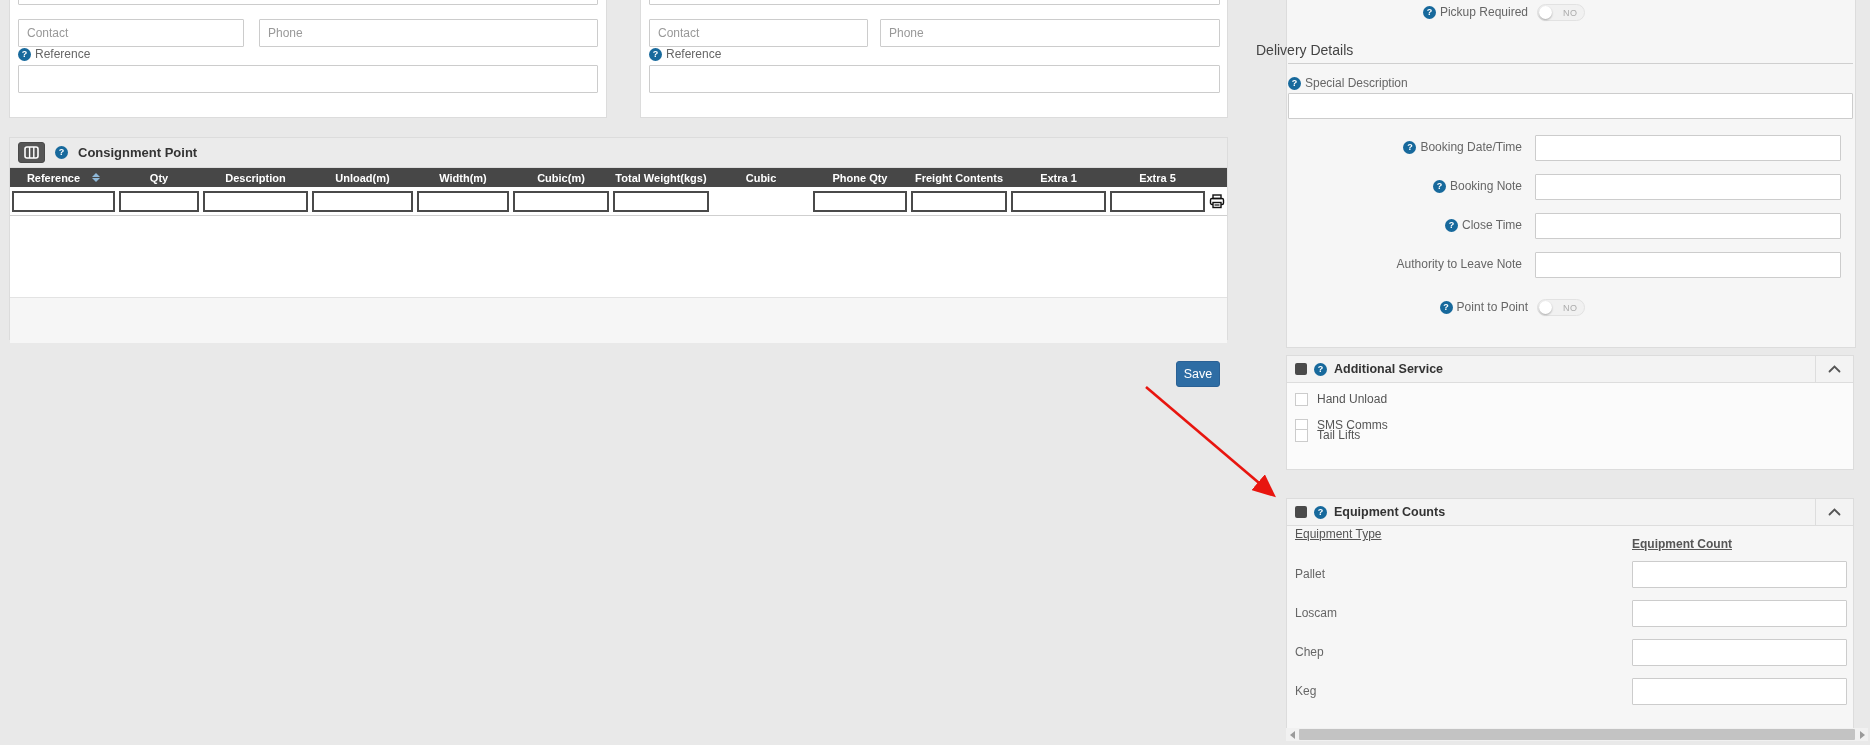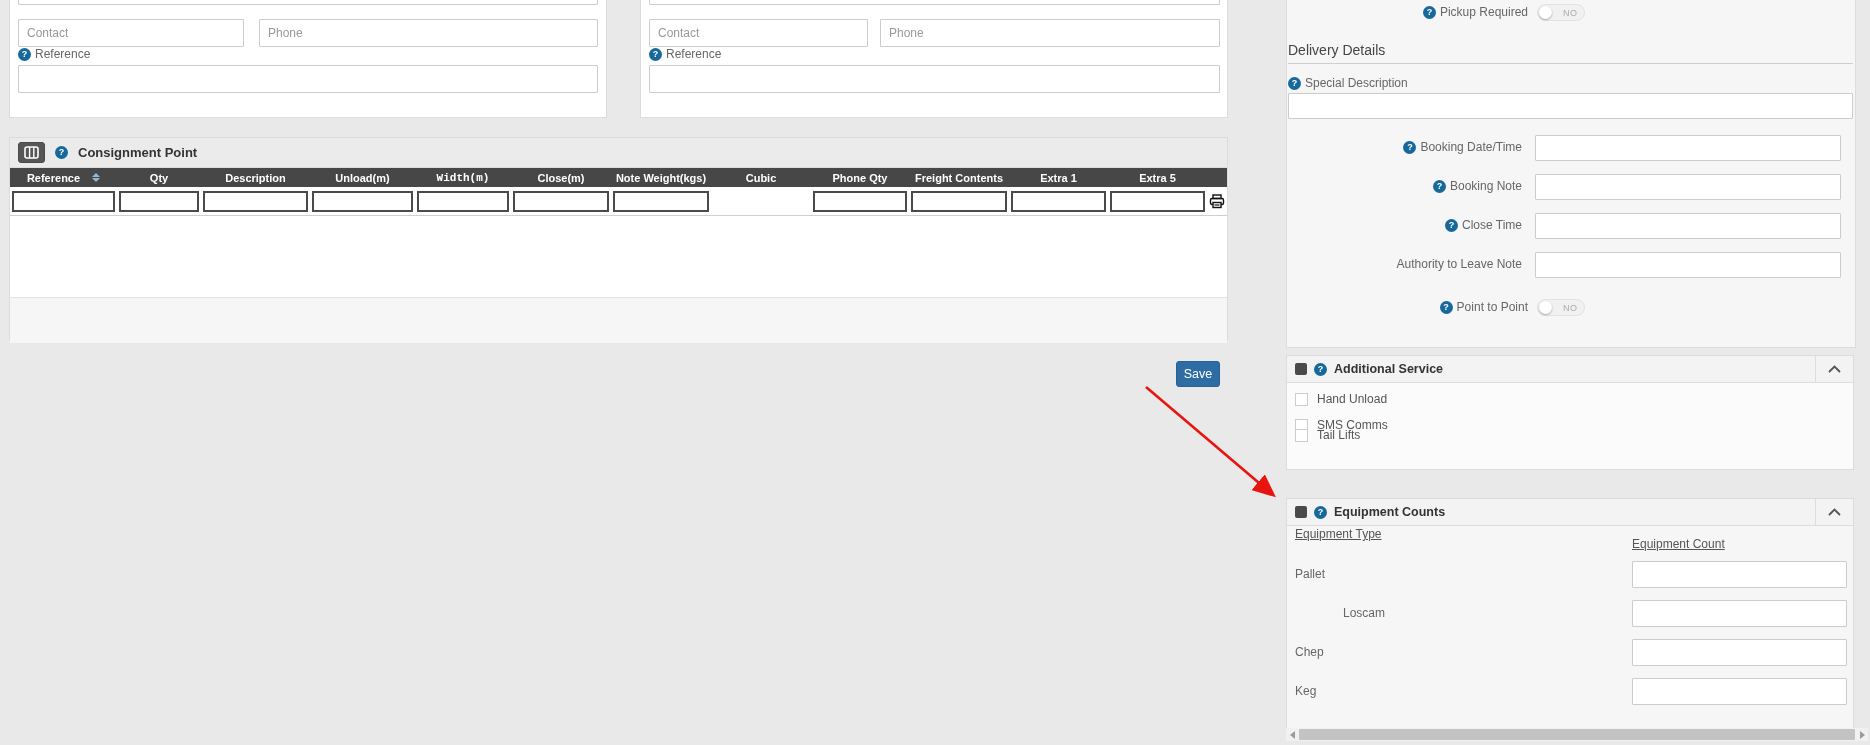--- a/index.html
+++ b/index.html
@@ -98,23 +98,23 @@
       <div class="th" style="width:107px;">
         <span>Reference</span>
         <span class="sort">
             <span class="up"></span>
             <span class="dn"></span>
           </span>
       </div>
       <div class="th" style="width:84px;">Qty</div>
       <div class="th" style="width:109px;">Description</div>
       <div class="th" style="width:105px;">Unload(m)</div>
-      <div class="th" style="width:96px;font-family:Liberation Mono, monospace;">Width(m)</div>
-      <div class="th" style="width:100px;">Close(m)</div>
-      <div class="th" style="width:100px;">Note Weight(kgs)</div>
+      <div class="th" style="width:96px;">Width(m)</div>
+      <div class="th" style="width:100px;">Cubic(m)</div>
+      <div class="th" style="width:100px;">Total Weight(kgs)</div>
       <div class="th" style="width:100px;">Cubic</div>
       <div class="th" style="width:98px;">Phone Qty</div>
       <div class="th" style="width:100px;">Freight Contents</div>
       <div class="th" style="width:99px;">Extra 1</div>
       <div class="th" style="width:99px;">Extra 5</div>
       <div class="th" style="width:20px;"></div>
     </div>
 
     <div class="trow">
       <div class="tcell" style="width:107px;">
@@ -171,21 +171,21 @@
 
   <div class="right-lbl" style="left:1300px;top:5px;width:228px;">
     <span class="qicon">?</span>
     <span>Pickup Required</span>
   </div>
   <div class="toggle" style="left:1537px;top:4px;">
     <span class="knob"></span>
     <span class="tlabel">NO</span>
   </div>
 
-  <div class="heading abs" style="left:1288px;top:42px;">Delivery Details</div>
+  <div class="heading abs" style="left:1256px;top:42px;">Delivery Details</div>
   <div class="hrline" style="left:1288px;top:63px;width:565px;"></div>
 
   <div class="lbl abs" style="left:1288px;top:76px;">
     <span class="qicon">?</span>
     <span>Special Description</span>
   </div>
   <input class="inp" style="left: 1288px; top: 93px; width: 565px; height: 26px;">
 
   <div class="right-lbl" style="left:1290px;top:140px;width:232px;">
     <span class="qicon">?</span>
@@ -249,26 +249,26 @@
       <span class="sq"></span>
       <span class="qicon">?</span>
       <span class="sec-title">Equipment Counts</span>
       <button class="collapse-btn">
         <svg width="13" height="8" viewBox="0 0 13 8">
           <path d="M1.5 6.5 L6.5 1.5 L11.5 6.5" fill="none" stroke="#555" stroke-width="1.8" stroke-linecap="round"></path>
         </svg>
       </button>
     </div>
     <div class="colhead" style="left:8px;top:28px;">Equipment Type</div>
-    <div class="colhead" style="left:345px;top:38px;">Equipment Count</div>
+    <div class="colhead" style="left:345px;top:38px;font-weight:bold;">Equipment Count</div>
 
     <div class="lbl abs" style="left:8px;top:68px;">Pallet</div>
     <input class="inp" style="left: 345px; top: 62px; width: 215px; height: 27px;">
 
-    <div class="lbl abs" style="left:8px;top:107px;margin-left:48px;">Loscam</div>
+    <div class="lbl abs" style="left:8px;top:107px;">Loscam</div>
     <input class="inp" style="left: 345px; top: 101px; width: 215px; height: 27px;">
 
     <div class="lbl abs" style="left:8px;top:146px;">Chep</div>
     <input class="inp" style="left: 345px; top: 140px; width: 215px; height: 27px;">
 
     <div class="lbl abs" style="left:8px;top:185px;">Keg</div>
     <input class="inp" style="left: 345px; top: 179px; width: 215px; height: 27px;">
   </div>
 
   <div class="hscroll">

